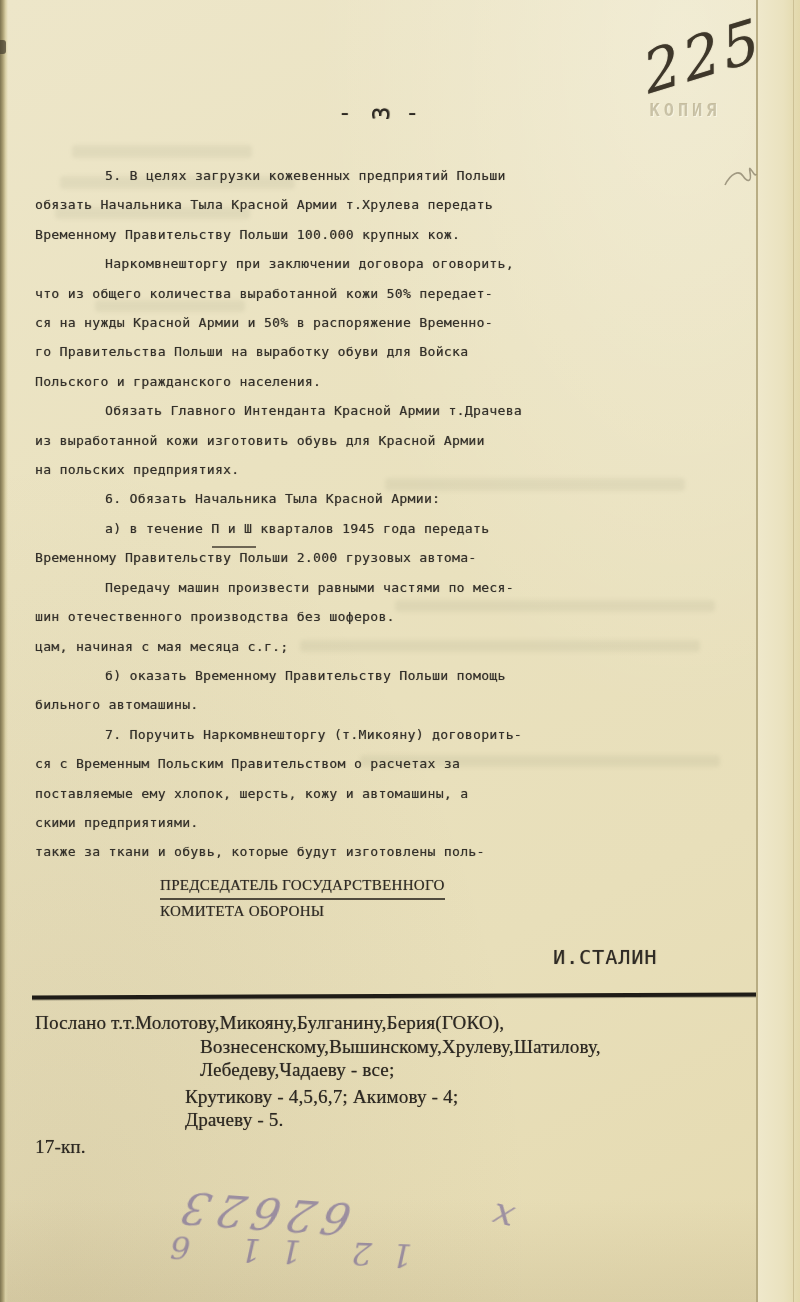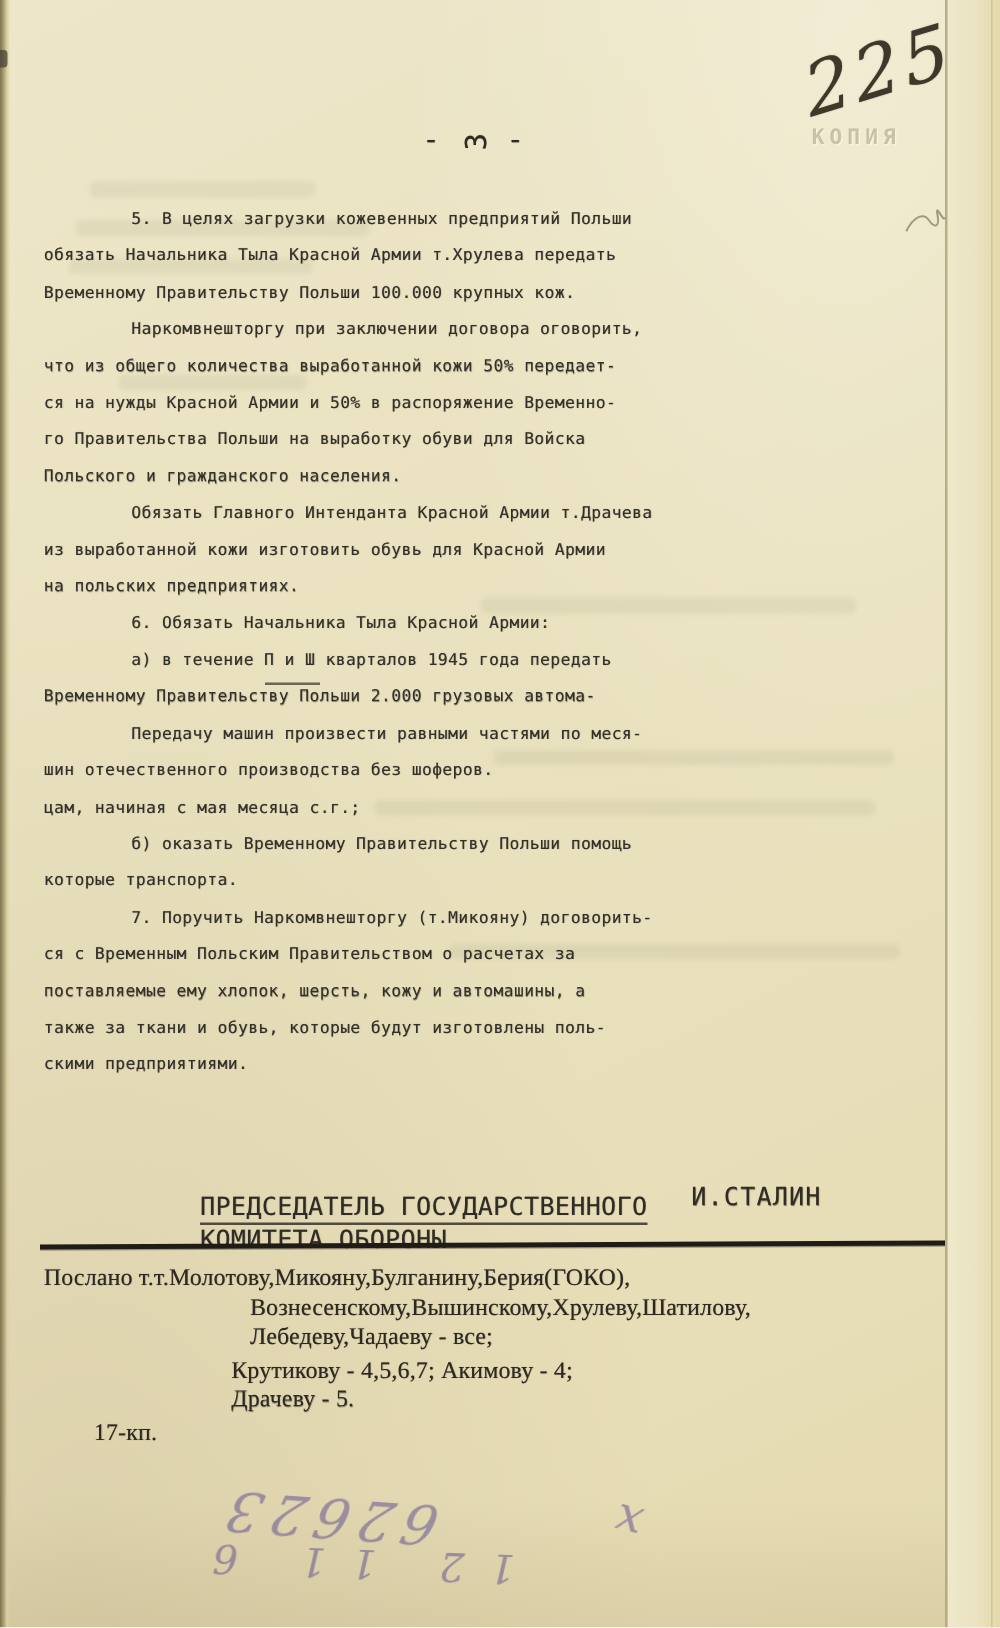--- a/index.html
+++ b/index.html
@@ -48,41 +48,41 @@
     color:#33302a;text-shadow:.35px .35px .7px rgba(48,42,32,.55);}
   .line{white-space:pre;}
   .line.indent{padding-left:70px;}
   .correction-underline{position:absolute;left:212px;top:546px;width:44px;height:2px;
     background:rgba(55,48,38,.7);}
 
   
   .squiggle{position:absolute;left:722px;top:165px;opacity:.6;}
 
   
-  .signature{position:absolute;left:160px;top:954px;font-size:20px;line-height:23px;
-    letter-spacing:.3px;color:#2f2b25;text-shadow:.35px .35px .7px rgba(48,42,32,.55);}
+  .signature{position:absolute;left:160px;top:874px;font-size:15px;line-height:23px;
+    letter-spacing:.3px;color:#2f2b25;text-shadow:.35px .35px .7px rgba(48,42,32,.55);font-family:Liberation Serif, serif;}
   .sig-line1{display:inline-block;border-bottom:2px solid rgba(44,39,31,.8);padding-bottom:1px;}
   .sig-line2{}
   .signer{position:absolute;left:553px;top:945px;font-size:20px;letter-spacing:1px;
     color:#2f2b25;text-shadow:.4px .4px .8px rgba(48,42,32,.6);}
 
   
   .rule{position:absolute;left:32px;top:994px;width:724px;height:4px;background:#1f1c17;
     transform:rotate(-.25deg);box-shadow:0 1px 0 rgba(31,28,23,.35);}
 
   
   .dist{position:absolute;left:0;top:0;width:800px;font-size:19px;letter-spacing:.2px;
     color:#2c2822;text-shadow:.35px .35px .7px rgba(44,38,28,.6);}
   .dist div{position:absolute;white-space:pre;font-family:Liberation Serif, serif;}
   .d1{left:35px;top:1012px;}
   .d2{left:200px;top:1036px;}
   .d3{left:200px;top:1059px;}
   .d4{left:185px;top:1086px;}
   .d5{left:185px;top:1109px;}
-  .d6{left:35px;top:1136px;margin-left:40px;}
+  .d6{left:35px;top:1136px;}
 
   
   .bleed-ink{font-family:"DejaVu Serif","Liberation Serif",serif;font-style:italic;
     position:absolute;color:rgba(92,77,146,.52);filter:blur(.6px);}
   .ink1{left:175px;top:1188px;font-size:44px;letter-spacing:7px;transform:rotate(184deg) skewX(-10deg);}
   .ink2{left:150px;top:1232px;font-size:32px;letter-spacing:20px;transform:rotate(182deg);}
   .ink3{left:492px;top:1196px;font-size:38px;transform:rotate(194deg);}
 
   
   .smudge{position:absolute;background:#6f7454;opacity:.09;filter:blur(2px);border-radius:4px;}
@@ -142,26 +142,26 @@
     <div class="line indent">Обязать Главного Интенданта Красной Армии т.Драчева</div>
     <div class="line">из выработанной кожи изготовить обувь для Красной Армии</div>
     <div class="line">на польских предприятиях.</div>
     <div class="line indent">6. Обязать Начальника Тыла Красной Армии:</div>
     <div class="line indent">а) в течение П и Ш кварталов 1945 года передать</div>
     <div class="line">Временному Правительству Польши 2.000 грузовых автома-</div>
     <div class="line indent">Передачу машин произвести равными частями по меся-</div>
     <div class="line">шин отечественного производства без шоферов.</div>
     <div class="line">цам, начиная с мая месяца с.г.;</div>
     <div class="line indent">б) оказать Временному Правительству Польши помощь</div>
-    <div class="line">которые транспорта.</div>
+    <div class="line">бильного автомашины.</div>
     <div class="line indent">7. Поручить Наркомвнешторгу (т.Микояну) договорить-</div>
     <div class="line">ся с Временным Польским Правительством о расчетах за</div>
     <div class="line">поставляемые ему хлопок, шерсть, кожу и автомашины, а</div>
+    <div class="line">скими предприятиями.</div>
     <div class="line">также за ткани и обувь, которые будут изготовлены поль-</div>
-    <div class="line">скими предприятиями.</div>
   </div>
   <div class="correction-underline"></div>
 
   <div class="signature">
     <span class="sig-line1">ПРЕДСЕДАТЕЛЬ ГОСУДАРСТВЕННОГО</span><br>
     <span class="sig-line2">КОМИТЕТА ОБОРОНЫ</span>
   </div>
   <div class="signer">И.СТАЛИН</div>
 
   <div class="rule"></div>

